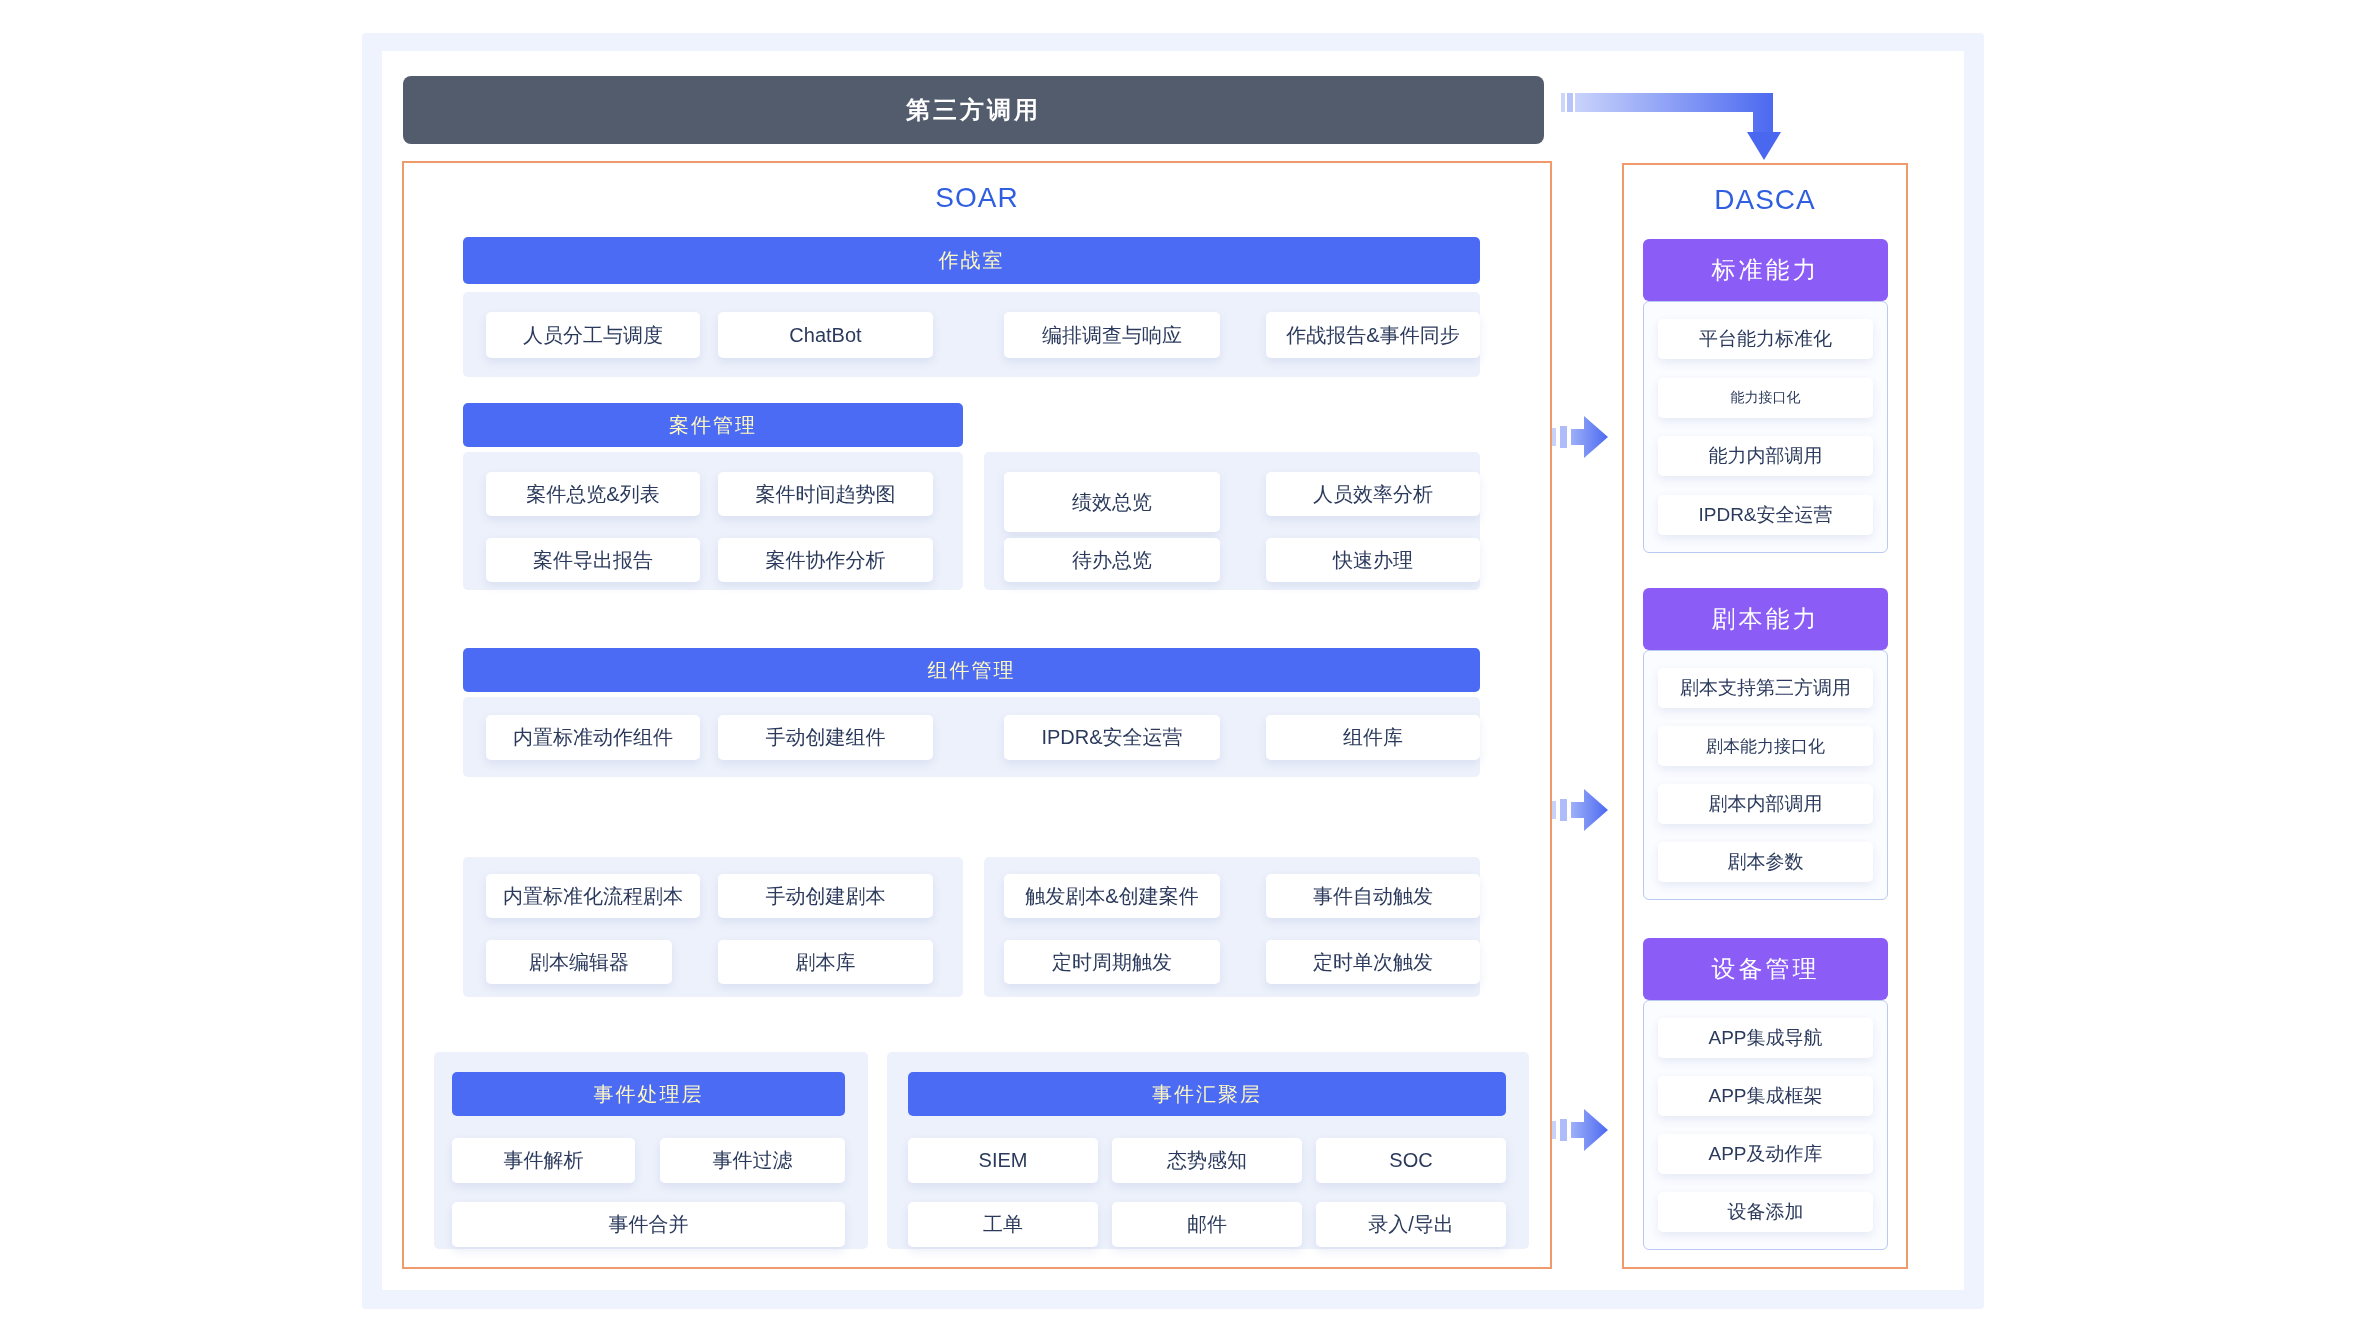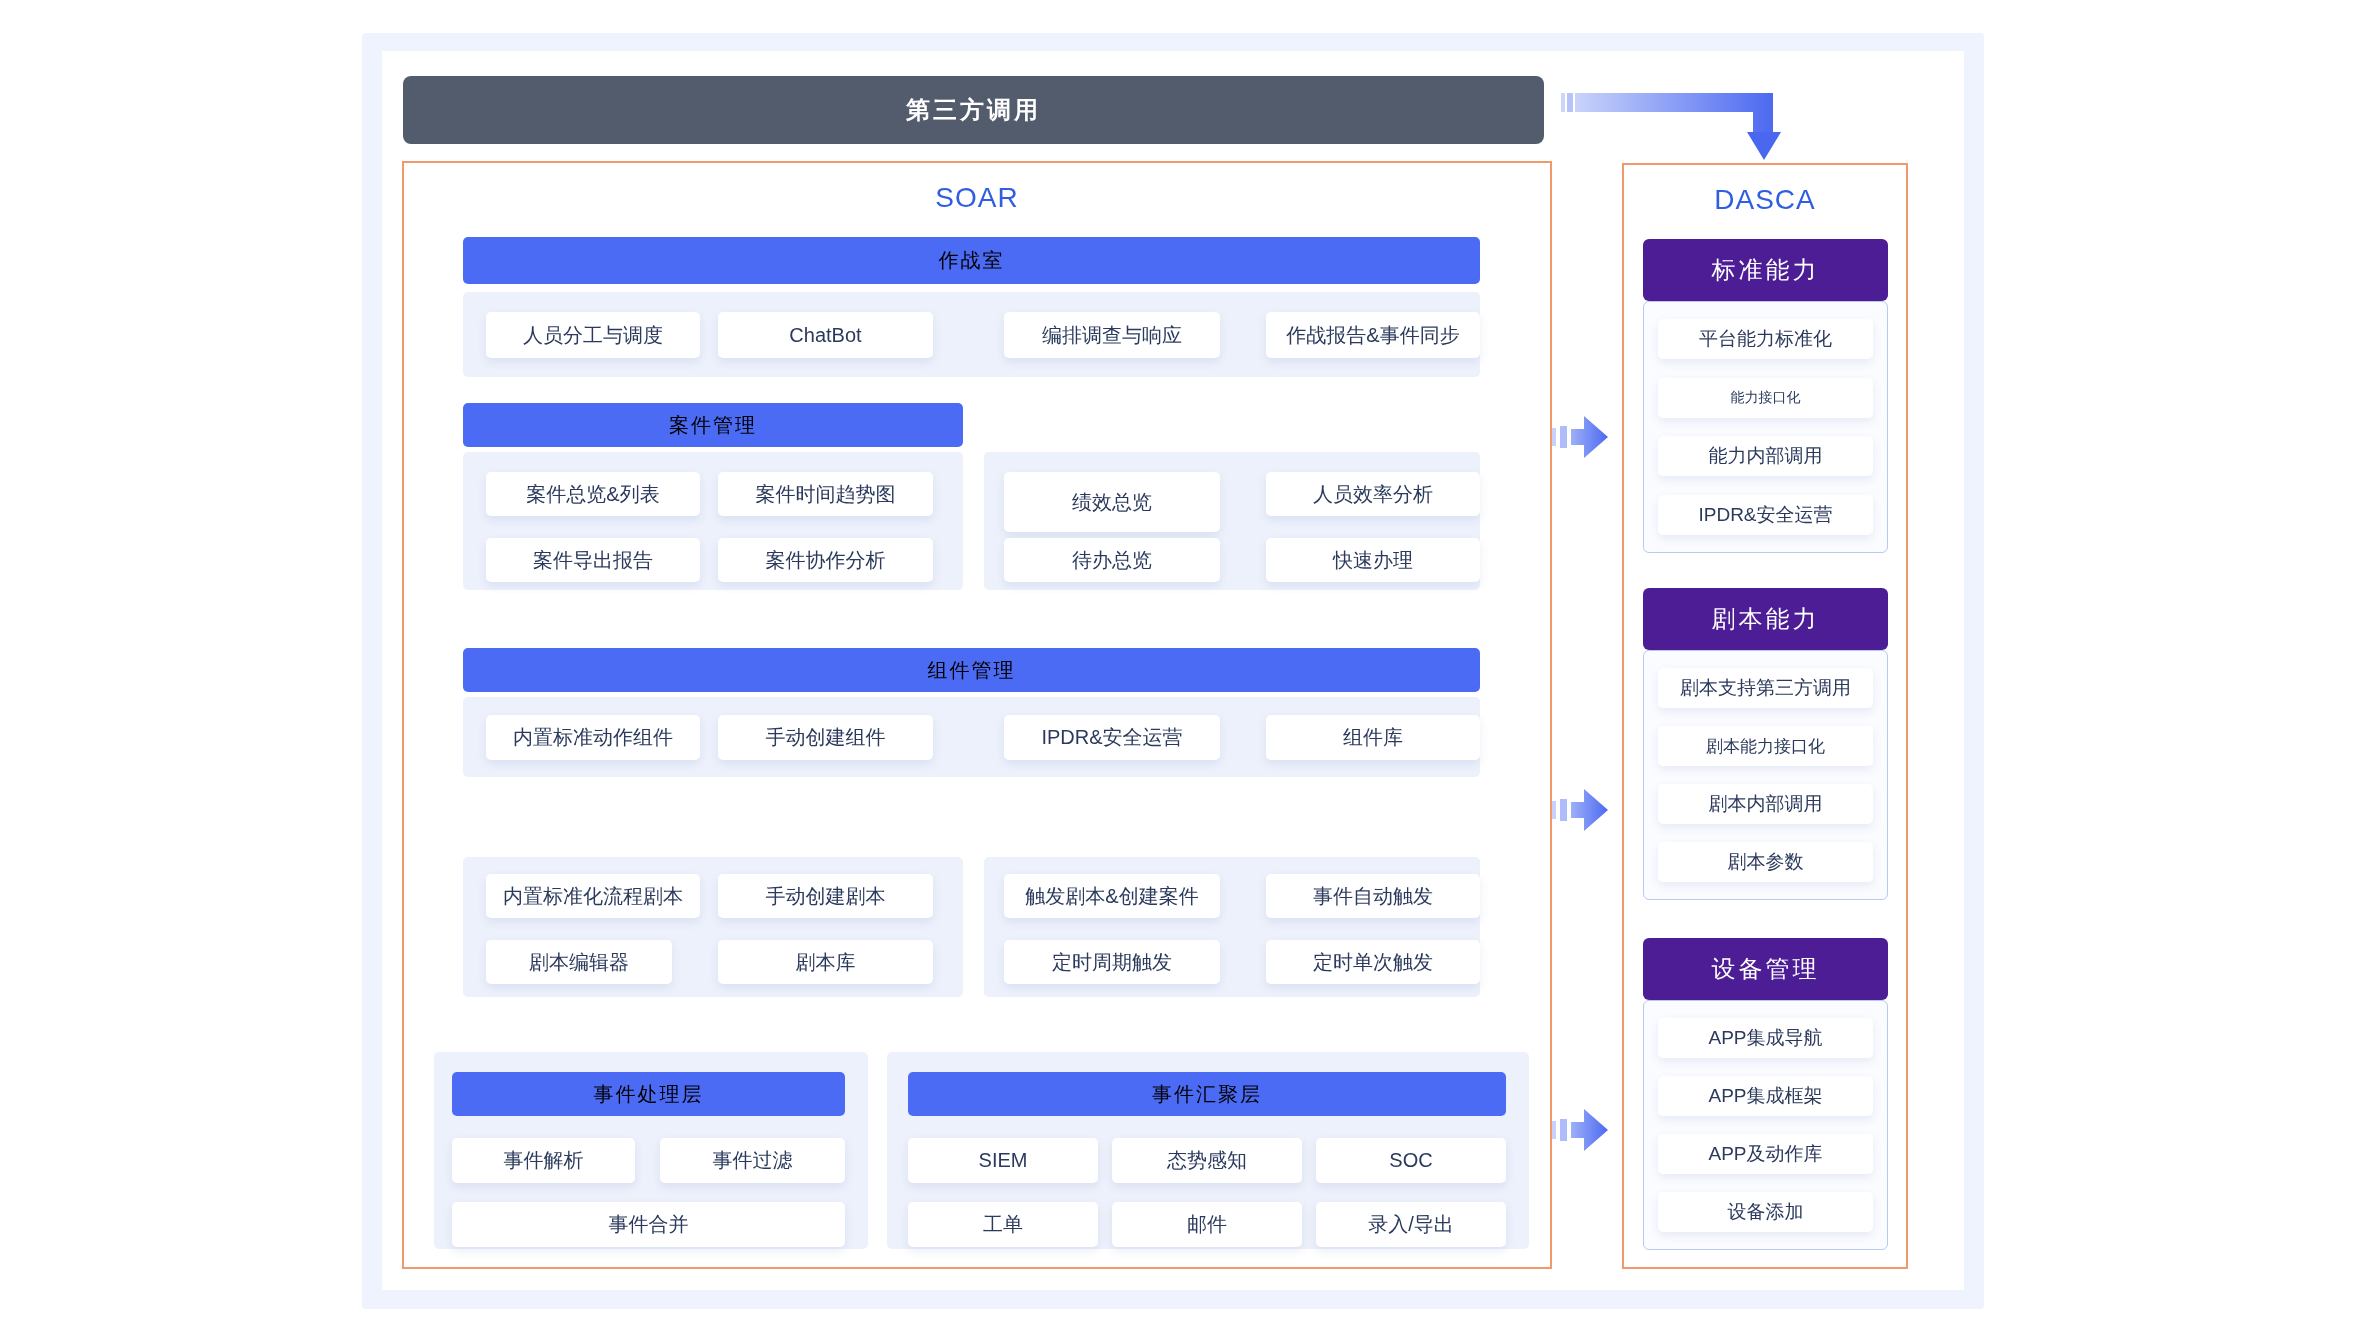--- a/index.html
+++ b/index.html
@@ -8,28 +8,28 @@
   .stage{position:relative;width:2362px;height:1330px;background:#fff;overflow:hidden}
   .panel{position:absolute;left:362px;top:33px;width:1622px;height:1276px;background:#eef3fd;border-radius:4px}
   .card{position:absolute;left:382px;top:51px;width:1582px;height:1239px;background:#ffffff}
   .darkbar{position:absolute;left:403px;top:76px;width:1141px;height:68px;background:#535c6d;
            border-radius:8px;display:flex;align-items:center;justify-content:center;
            color:#ffffff;font-size:24px;font-weight:bold;letter-spacing:3px}
   .obox{position:absolute;border:2px solid #f09a6b;background:#ffffff}
   .soar-box{left:402px;top:161px;width:1150px;height:1108px}
   .dasca-box{left:1622px;top:163px;width:286px;height:1106px}
   .sec-title{position:absolute;text-align:center;color:#2f5fe0;font-size:28px;letter-spacing:1px}
-  .hdr{position:absolute;background:#4c6bf5;color:#000000;display:flex;align-items:center;
+  .hdr{position:absolute;background:#4c6bf5;color:#fef9c3;display:flex;align-items:center;
        justify-content:center;border-radius:5px;font-size:20px;letter-spacing:2px}
   .strip{position:absolute;background:#edf1fb;border-radius:5px}
   .btn{position:absolute;background:#ffffff;border-radius:5px;display:flex;align-items:center;
        justify-content:center;font-size:20px;color:#2b3a5c;
        box-shadow:0 4px 10px rgba(48,78,170,0.10)}
   .gbox{position:absolute;border:1px solid #b9c9f0;background:#fbfcff;border-radius:6px}
-  .ghdr{position:absolute;background:#4c1d95;color:#ffffff;display:flex;align-items:center;
+  .ghdr{position:absolute;background:#8b5cf6;color:#ffffff;display:flex;align-items:center;
         justify-content:center;border-radius:6px;font-size:24px;letter-spacing:3px}
   .arrow{position:absolute}
 </style>
 </head>
 <body>
 
 <div class="stage">
   <div class="panel"></div>
   <div class="card"></div>
 

